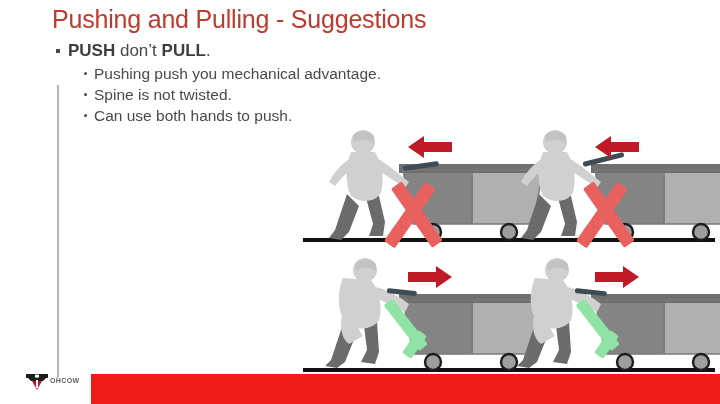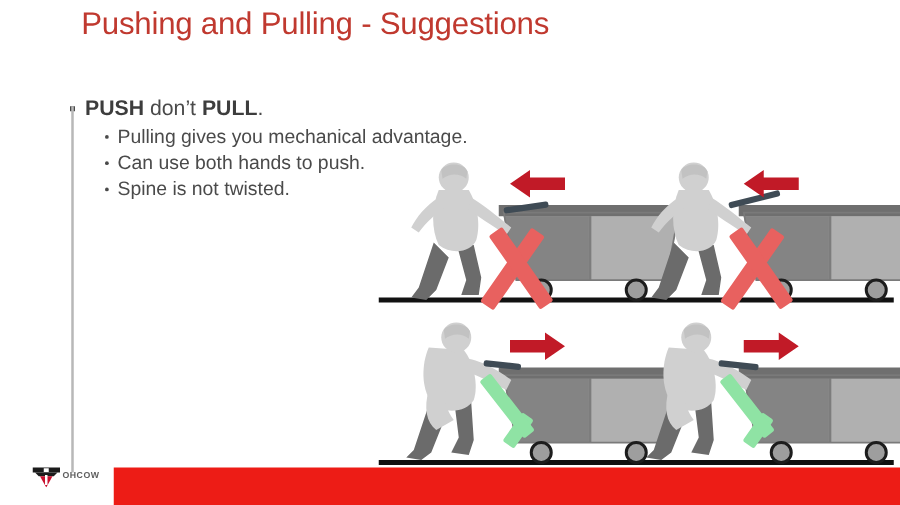--- a/index.html
+++ b/index.html
@@ -20,40 +20,38 @@
   #slide-title {
     position: absolute;
     left: 52px;
     top: 5px;
     width: 620px;
     font-size: 25px;
     font-weight: 400;
     letter-spacing: -0.2px;
     color: #c0392f;
     white-space: nowrap;
-    margin-left: 13px;
   }
 
   
   #bullets {
     position: absolute;
     left: 56px;
     top: 40px;
     width: 400px;
     color: #4a4a4a;
   }
   .lvl1 {
     position: relative;
     font-size: 17px;
     font-weight: 400;
     line-height: 22px;
     padding-left: 12px;
     color: #4a4a4a;
     white-space: nowrap;
-    margin-top: 36px;
   }
   .lvl1 .sq {
     position: absolute;
     left: 0;
     top: 9px;
     width: 4px;
     height: 4px;
     background: #4a4a4a;
   }
   .lvl1 b { font-weight: bold; color:#3d3d3d; }
@@ -134,29 +132,29 @@
   <div id="slide-title">Pushing and Pulling - Suggestions</div>
 
   <div id="bullets">
     <div class="lvl1">
       <span class="sq"></span><b>PUSH</b><span> don’t </span><b>PULL</b><span>.</span>
     </div>
 
     <div class="sub-list">
       <div class="lvl2">
         <span class="dot"></span>
-        <span>Pulling gives you mechanical advantage.</span>
+        <span>Pushing push you mechanical advantage.</span>
+      </div>
+      <div class="lvl2">
+        <span class="dot"></span>
+        <span>Spine is not twisted.</span>
       </div>
       <div class="lvl2">
         <span class="dot"></span>
         <span>Can use both hands to push.</span>
-      </div>
-      <div class="lvl2">
-        <span class="dot"></span>
-        <span>Spine is not twisted.</span>
       </div>
     </div>
   </div>
 
   <div id="vrule"></div>
 
   <div id="illus">
     <svg width="425" height="260" viewBox="0 0 425 260" xmlns="http://www.w3.org/2000/svg">
       <defs>
 

